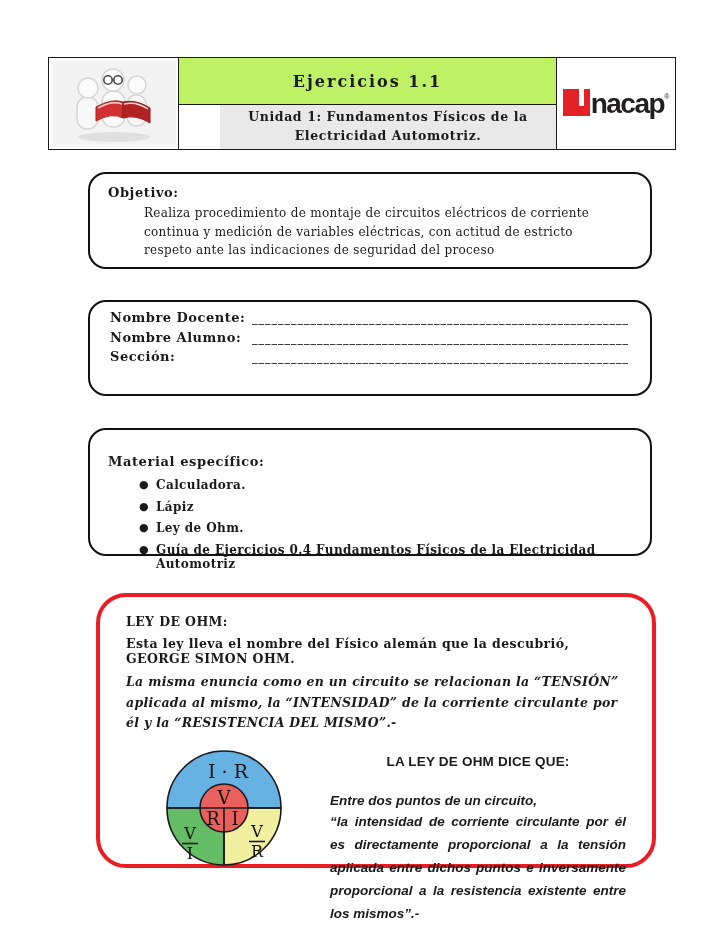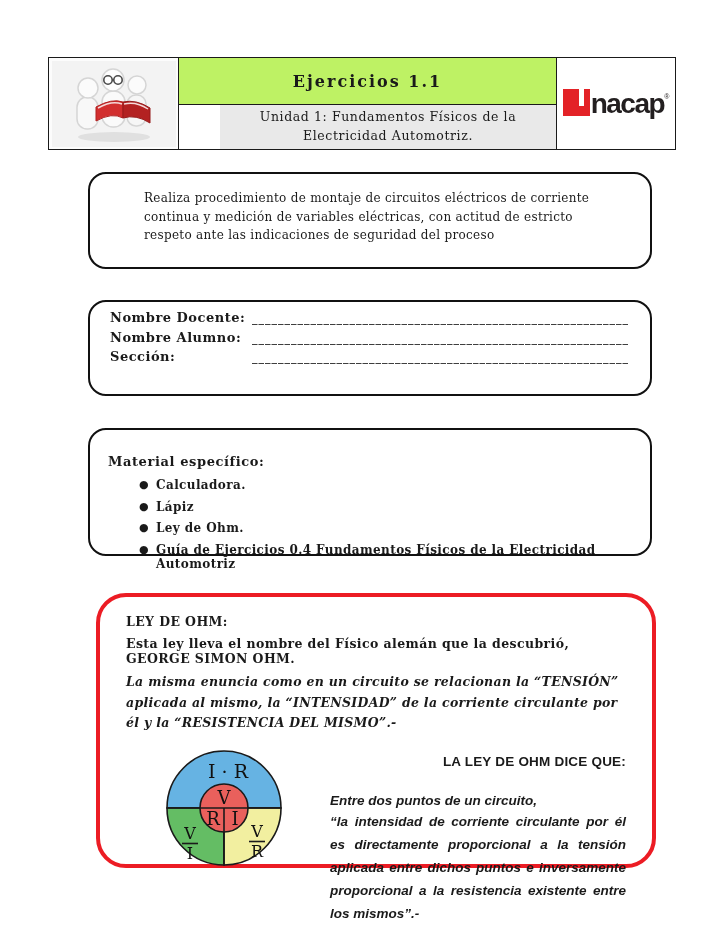--- a/index.html
+++ b/index.html
@@ -14,21 +14,21 @@
     border:1.5px solid #1a1a1a; display:flex; background:#fff;
   }
   .header-img-cell { width:130px; border-right:1.5px solid #1a1a1a; background:#fcfcfc; display:flex; align-items:center; justify-content:center; }
   .header-title-cell { flex:1; display:flex; flex-direction:column; border-right:1.5px solid #1a1a1a; }
   .header-title-row {
     height:47px; background:#bef264; border-bottom:1.5px solid #1a1a1a;
     display:flex; align-items:center; justify-content:center;
     font-weight:bold; font-size:16px; letter-spacing:2px;
   }
   .header-subtitle-row {
-    flex:1; background:#e9e9e9; text-align:center; font-weight:normal; font-size:12.5px;
+    flex:1; background:#e9e9e9; text-align:center; font-weight:bold; font-size:12.5px;
     letter-spacing:0.6px; line-height:1.5; padding:3px 12px 0 12px;margin-left:41px;
   }
   .header-logo-cell { width:118px; background:#ffffff; display:flex; align-items:center; justify-content:center; }
   .logo { display:flex; align-items:flex-end; }
   .logo-square { width:27px; height:27px; background:#e32227; position:relative; margin-right:1px; margin-bottom:2px; }
   .logo-notch { position:absolute; left:62%; top:0; width:17%; height:62%; background:#ffffff; }
   .logo-text {
     font-family:"Liberation Sans",sans-serif; font-weight:bold; font-size:28px;
     color:#231f20; letter-spacing:-1.5px; line-height:1;
   }
@@ -58,21 +58,21 @@
   .box-ohm {
     position:absolute; left:96px; top:593px; width:560px; height:275px; background:#fff;
     border:4px solid #ec1c24; border-radius:30px; padding:17px 24px 0 26px;
   }
   .ohm-title { font-weight:bold; font-size:12.5px; letter-spacing:0.4px; }
   .ohm-line1 { font-weight:bold; font-size:12.5px; letter-spacing:0.4px; margin-top:7px; }
   .ohm-line2 { font-weight:bold; font-style:italic; font-size:12.5px; letter-spacing:0.3px; line-height:1.65; margin-top:6px; }
   .ohm-row { display:flex; margin-top:10px; }
   .wheel-wrap { margin-left:36px; flex:none; }
   .statement { flex:1; margin-left:44px; margin-right:2px; font-family:"Liberation Sans",sans-serif; }
-  .statement-title { text-align:right; font-weight:bold; font-size:13.5px; margin-top:10px; letter-spacing:0.2px; }
+  .statement-title { text-align:center; font-weight:bold; font-size:13.5px; margin-top:10px; letter-spacing:0.2px; }
   .statement-intro { font-weight:bold; font-style:italic; font-size:13.5px; margin-top:24px; }
   .statement-body  { font-weight:bold; font-style:italic; font-size:13.5px; text-align:justify; line-height:1.7; margin-top:3px; }
   .wheel-text { font-family:"DejaVu Serif",serif; fill:#111; }
 </style>
 </head>
 <body>
 
 <div class="page">
 
   <div class="header">
@@ -111,20 +111,21 @@
         <div class="logo-square">
             <div class="logo-notch"></div>
           </div>
         <div class="logo-text">nacap</div>
         <span class="logo-reg">®</span>
       </div>
     </div>
   </div>
 
   <div class="rbox box-objective">
+    <div class="rbox-label">Objetivo:</div>
     <p class="objective-text">Realiza procedimiento de montaje de circuitos eléctricos de corriente continua y medición de variables eléctricas, con actitud de estricto respeto ante las indicaciones de seguridad del proceso</p>
   </div>
 
   <div class="rbox box-form">
     <div class="form-row">
       <span class="form-label">Nombre Docente:</span>
       <span class="form-line">______________________________________________________________</span>
     </div>
     <div class="form-row">
       <span class="form-label">Nombre Alumno:</span>

